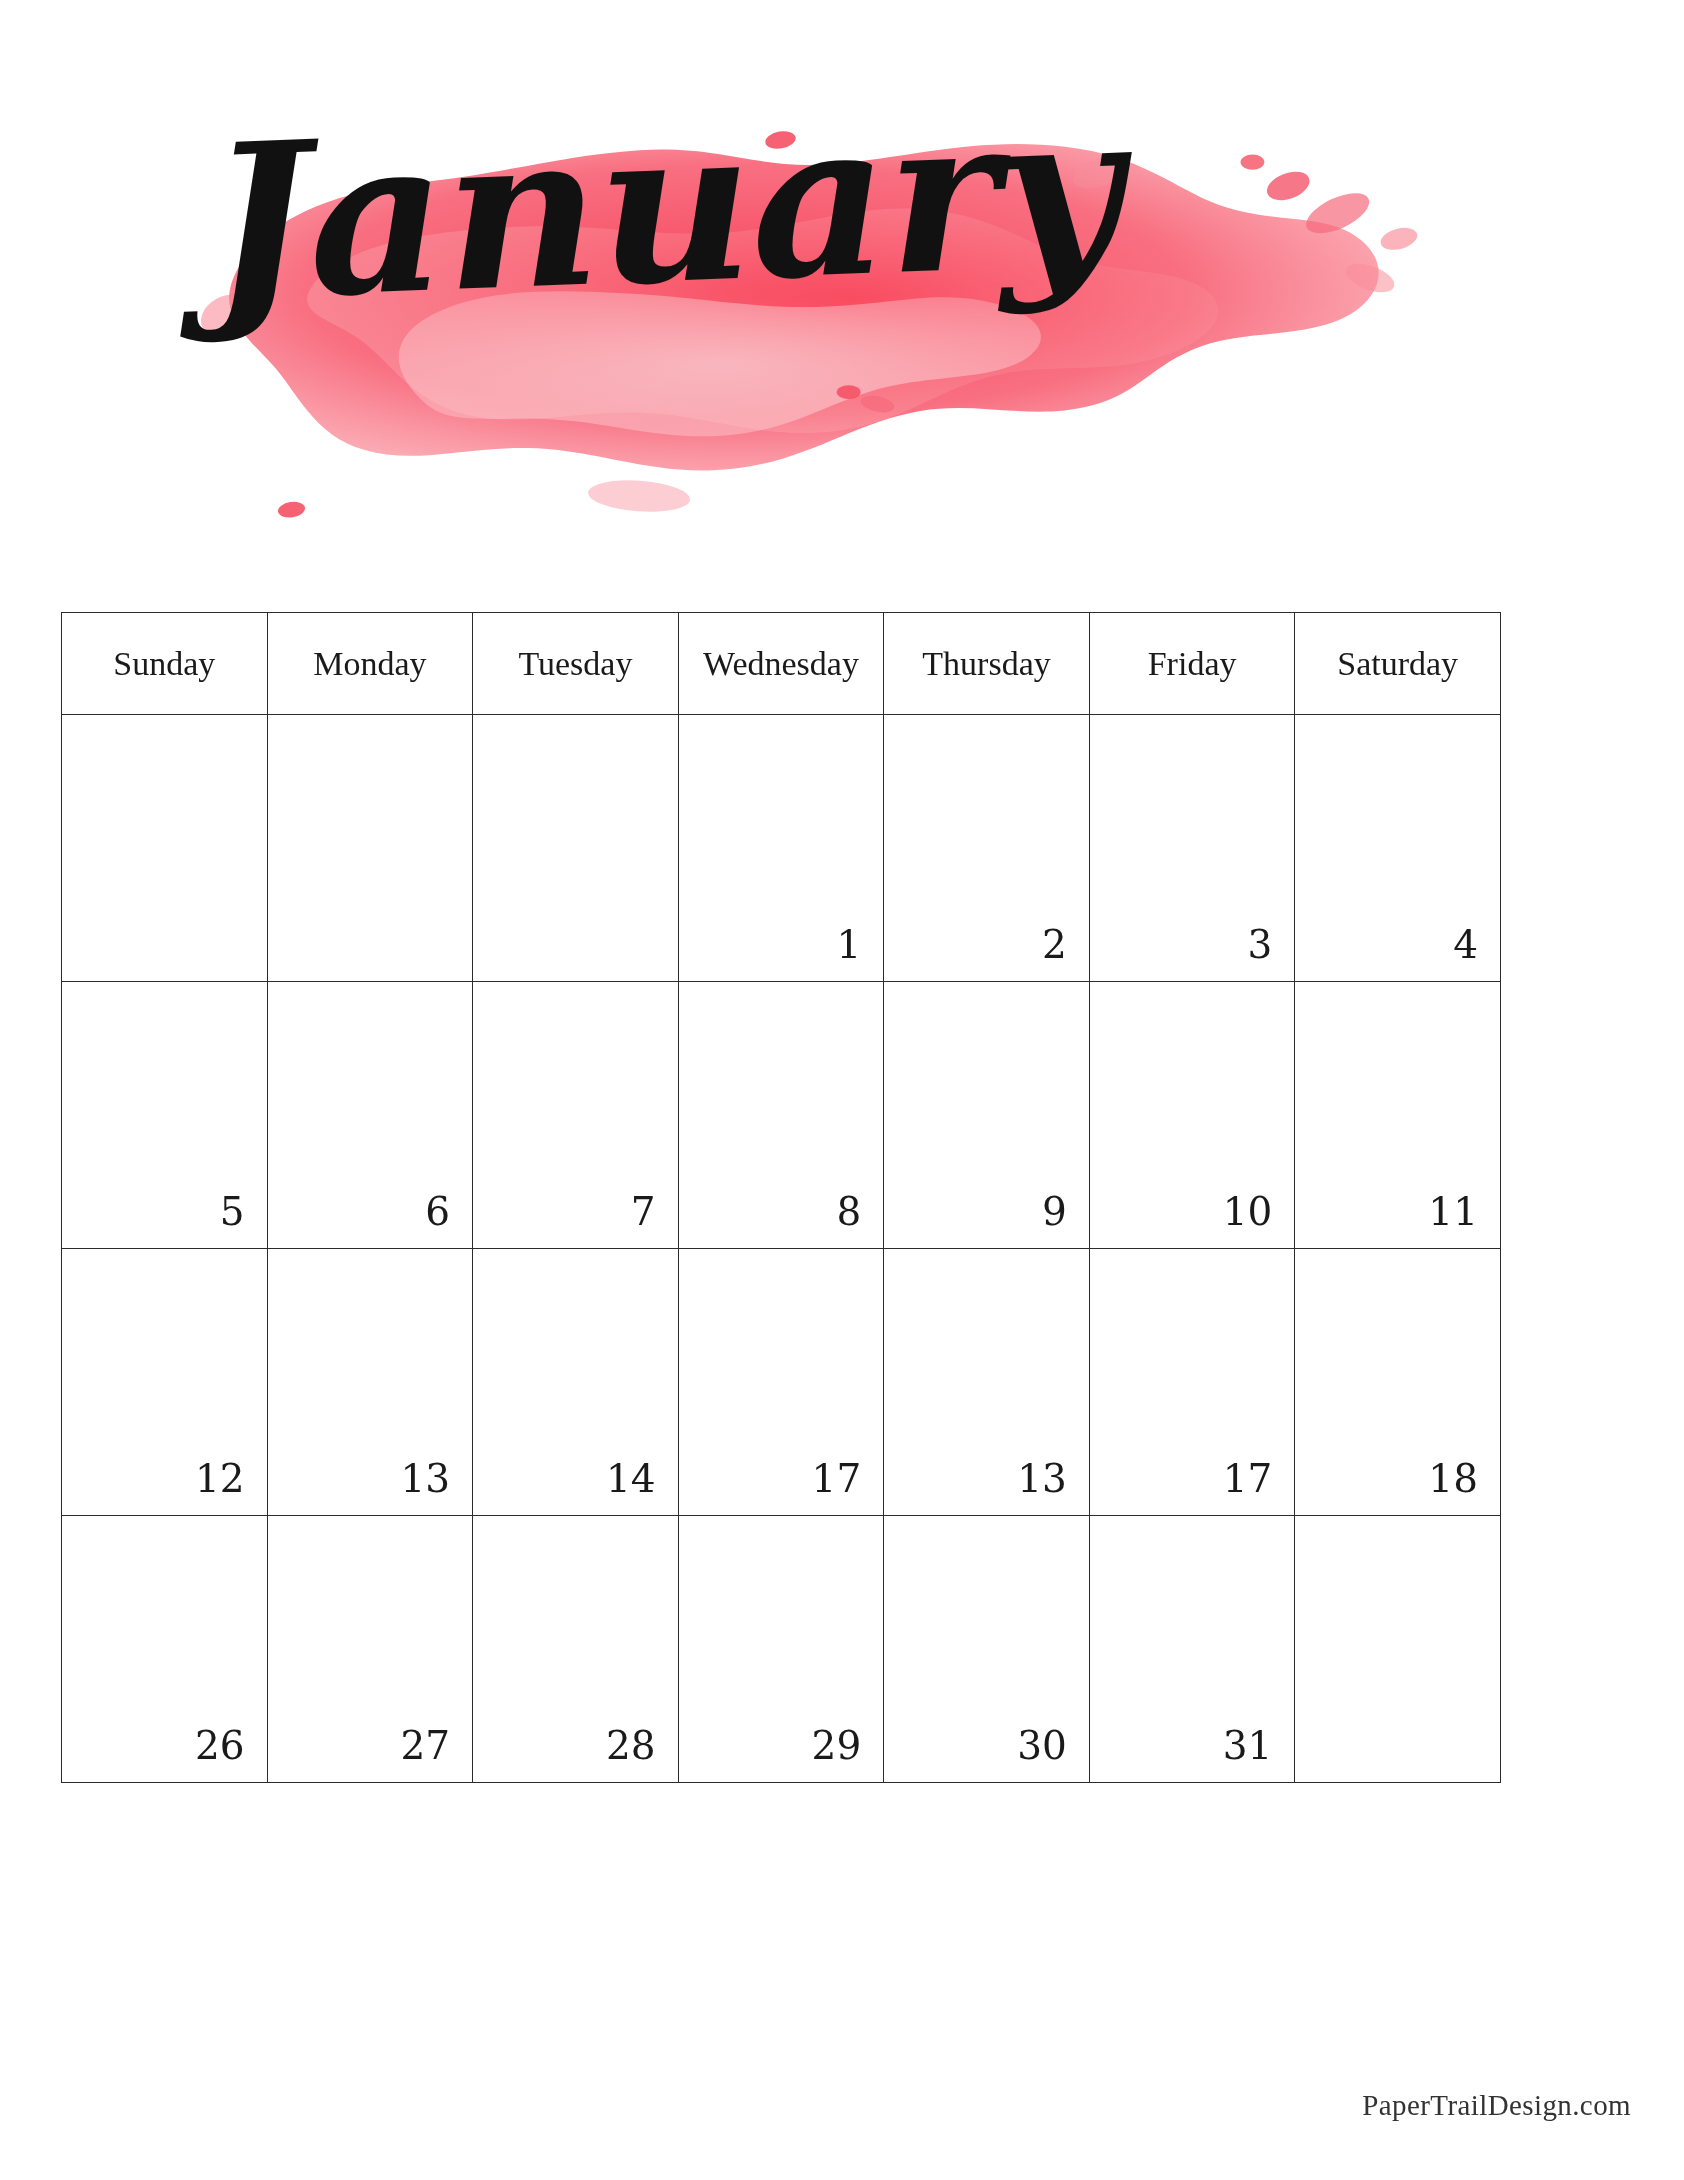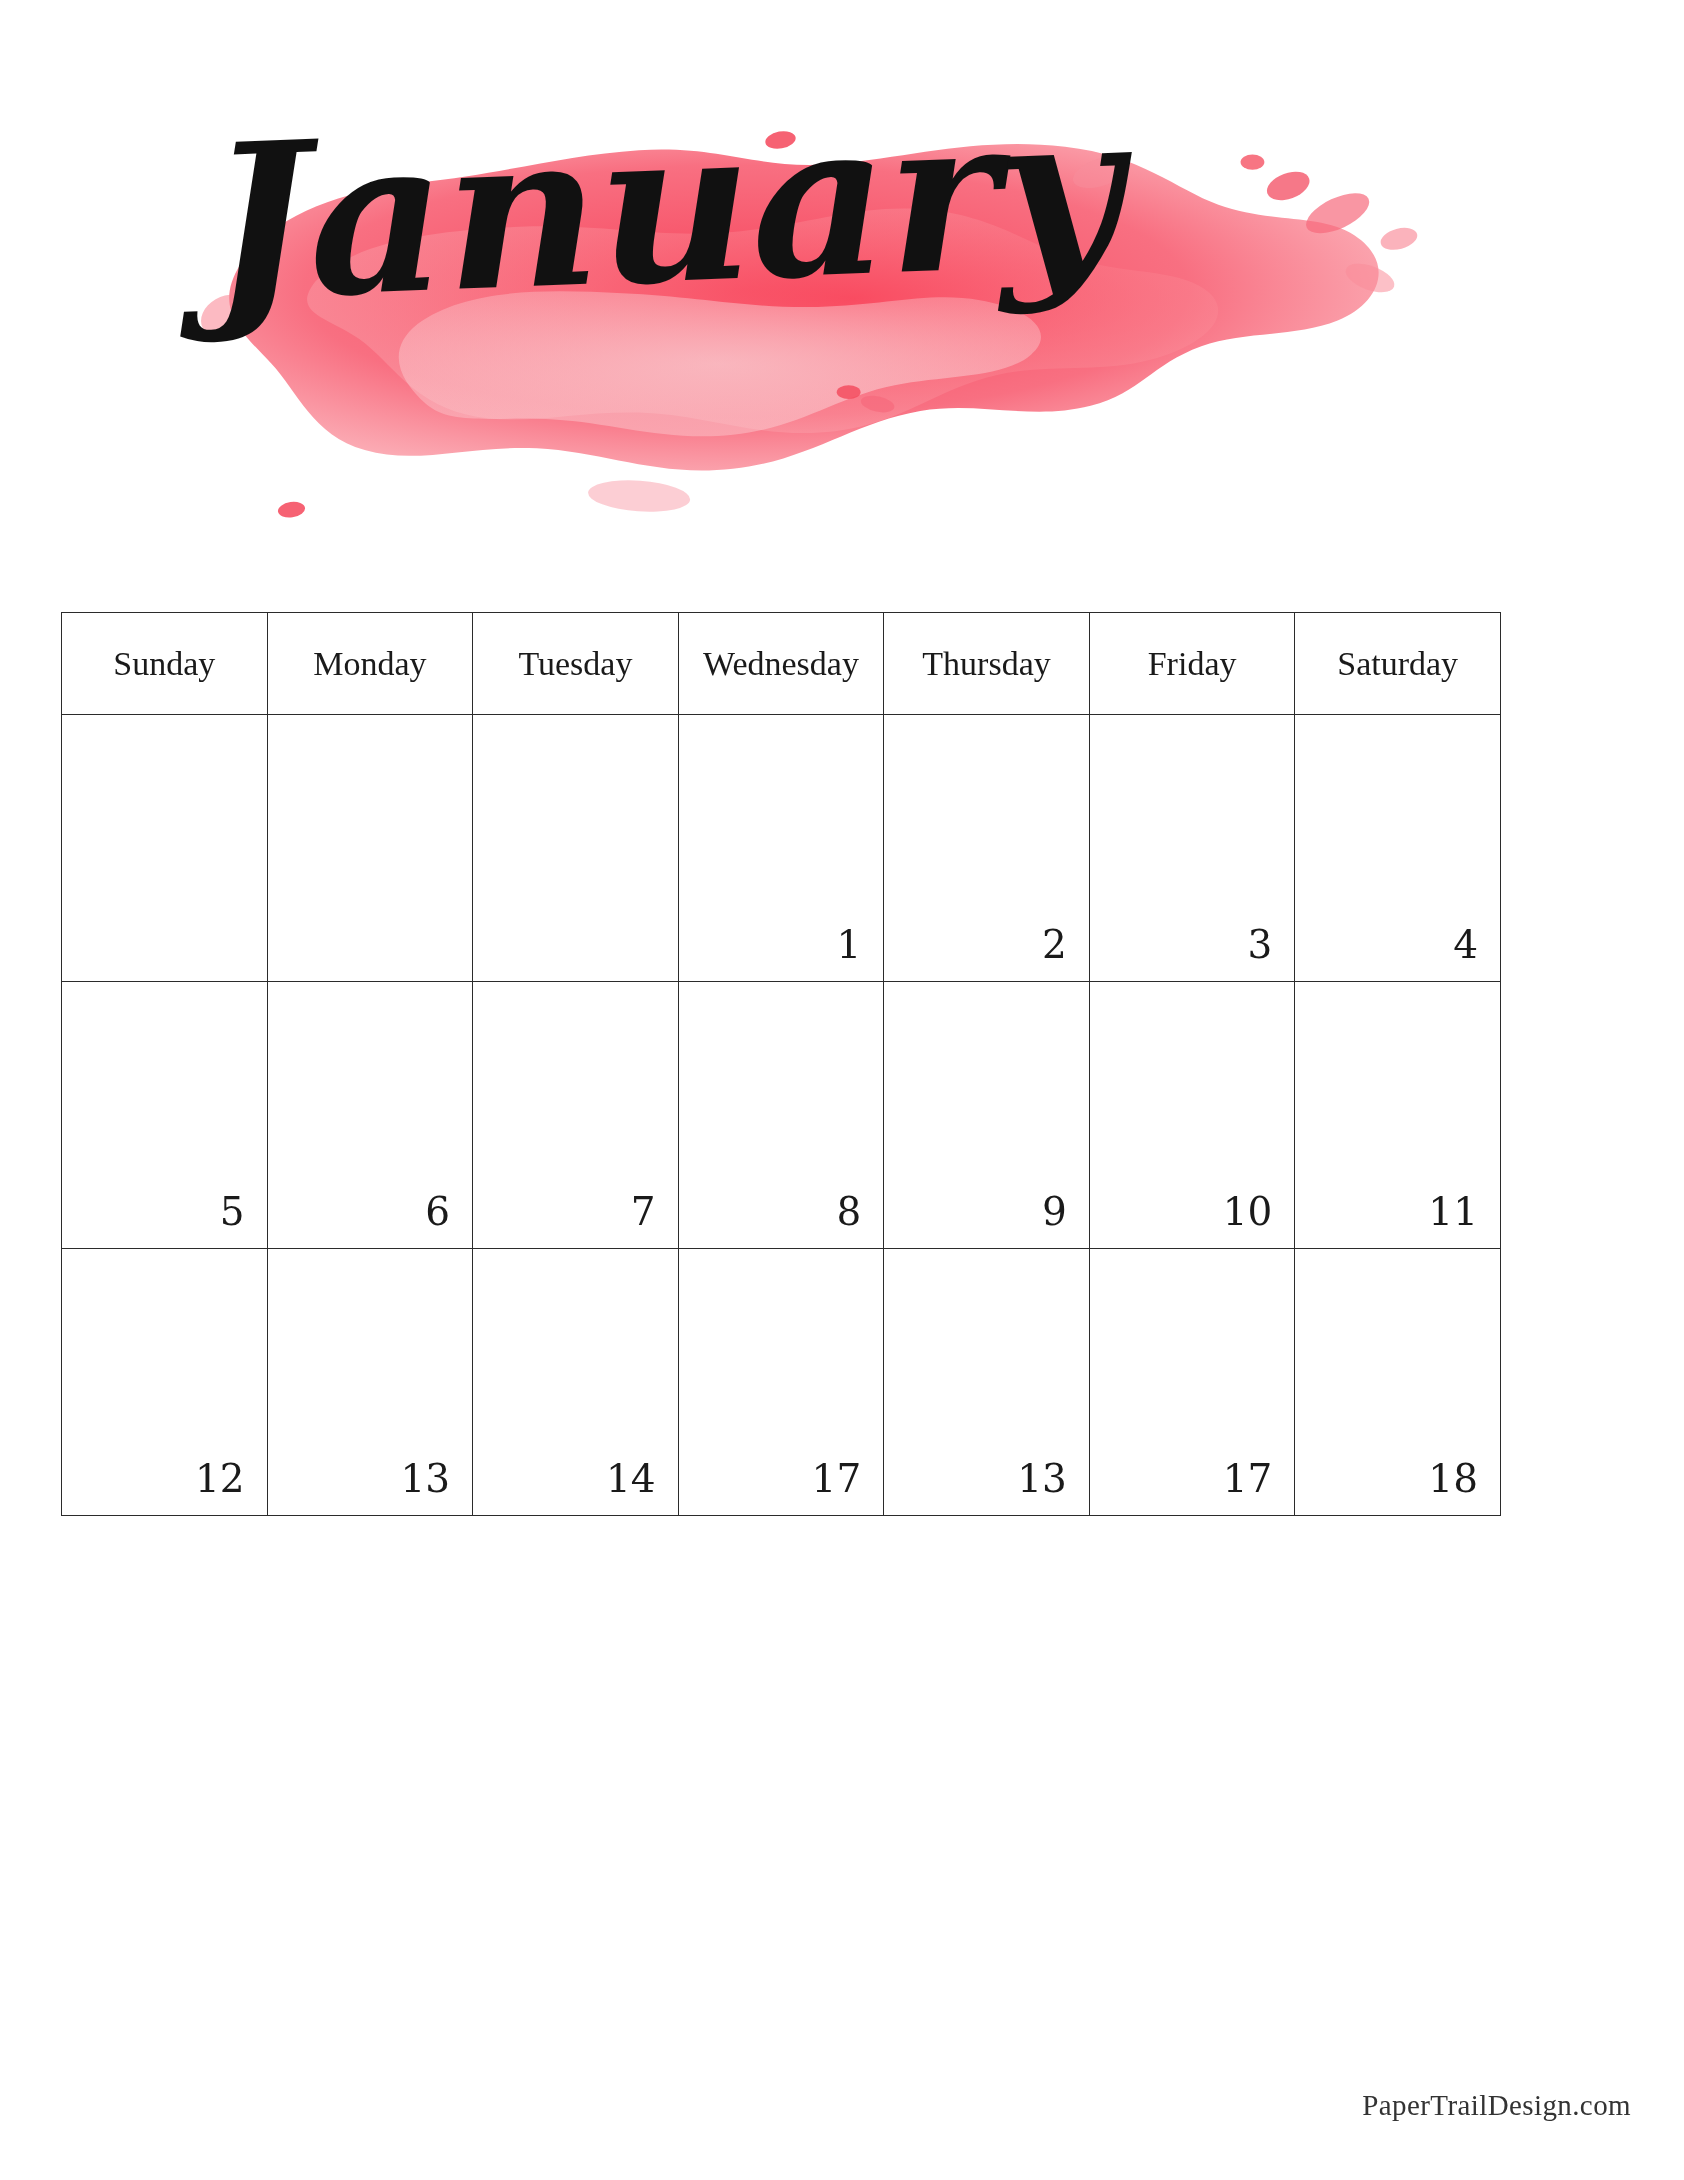--- a/index.html
+++ b/index.html
@@ -243,19 +243,42 @@
         <td class="day-cell">
             <span class="num">13</span>
           </td>
         <td class="day-cell">
             <span class="num">17</span>
           </td>
         <td class="day-cell">
             <span class="num">18</span>
           </td>
       </tr>
+      <tr>
+        <td class="day-cell">
+            <span class="num">26</span>
+          </td>
+        <td class="day-cell">
+            <span class="num">27</span>
+          </td>
+        <td class="day-cell">
+            <span class="num">28</span>
+          </td>
+        <td class="day-cell">
+            <span class="num">29</span>
+          </td>
+        <td class="day-cell">
+            <span class="num">30</span>
+          </td>
+        <td class="day-cell">
+            <span class="num">31</span>
+          </td>
+        <td class="day-cell">
+            <span class="num"></span>
+          </td>
+      </tr>
     </tbody>
   </table>
 
   <div class="footer">PaperTrailDesign.com</div>
 
 </div>
 
 
 </body></html>

